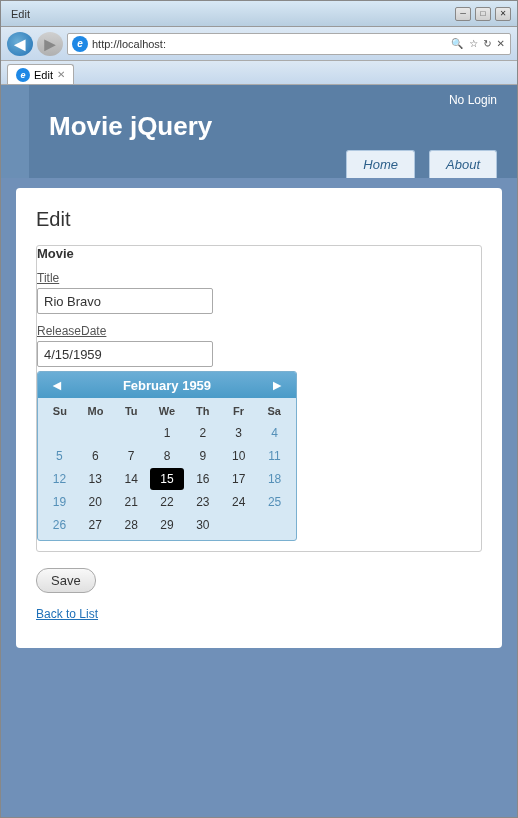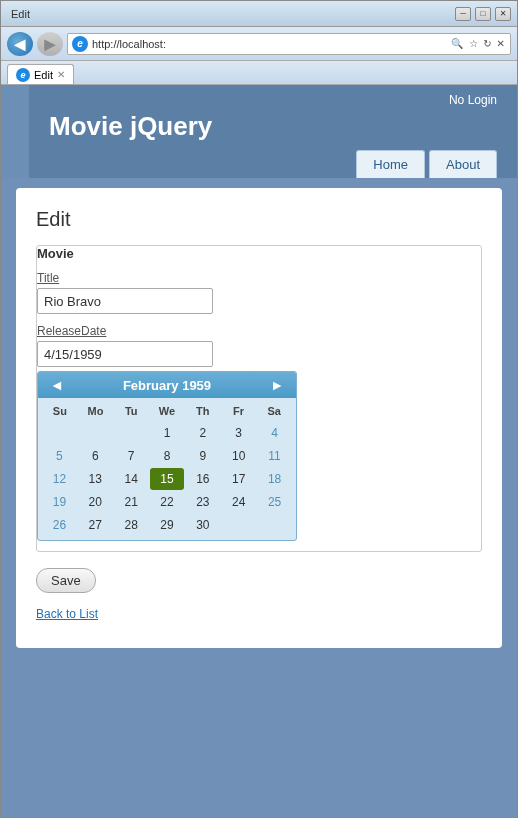--- a/index.html
+++ b/index.html
@@ -215,21 +215,22 @@
     .app-title {
       color: white;
       font-size: 26px;
       font-weight: bold;
       margin-bottom: 8px;
     }
 
     .nav-bar {
       display: flex;
       justify-content: flex-end;
-      gap: 4px;
+      gap: 14px;
+      font-style: italic;
     }
 
     .nav-item {
       padding: 6px 16px;
       background: #e8f0f8;
       color: #2c5f8a;
       border: 1px solid #b0c8e0;
       border-bottom: none;
       border-radius: 3px 3px 0 0;
       font-size: 13px;
@@ -358,21 +359,21 @@
       color: #333;
       cursor: pointer;
       border-radius: 2px;
     }
 
     .cal-day.empty {
       cursor: default;
     }
 
     .cal-day.selected {
-      background: #4d7c0f;
+      background: #000000;
       color: white;
       border-radius: 3px;
     }
 
     .cal-day.weekend {
       color: #5590b8;
     }
 
     .save-btn {
       background: linear-gradient(to bottom, #f8f8f8, #e0e0e0);

